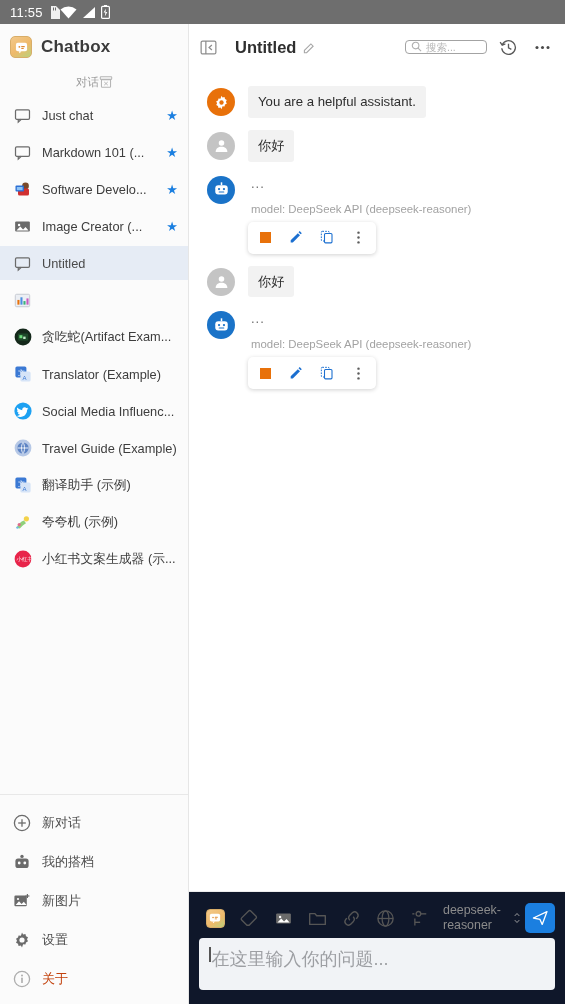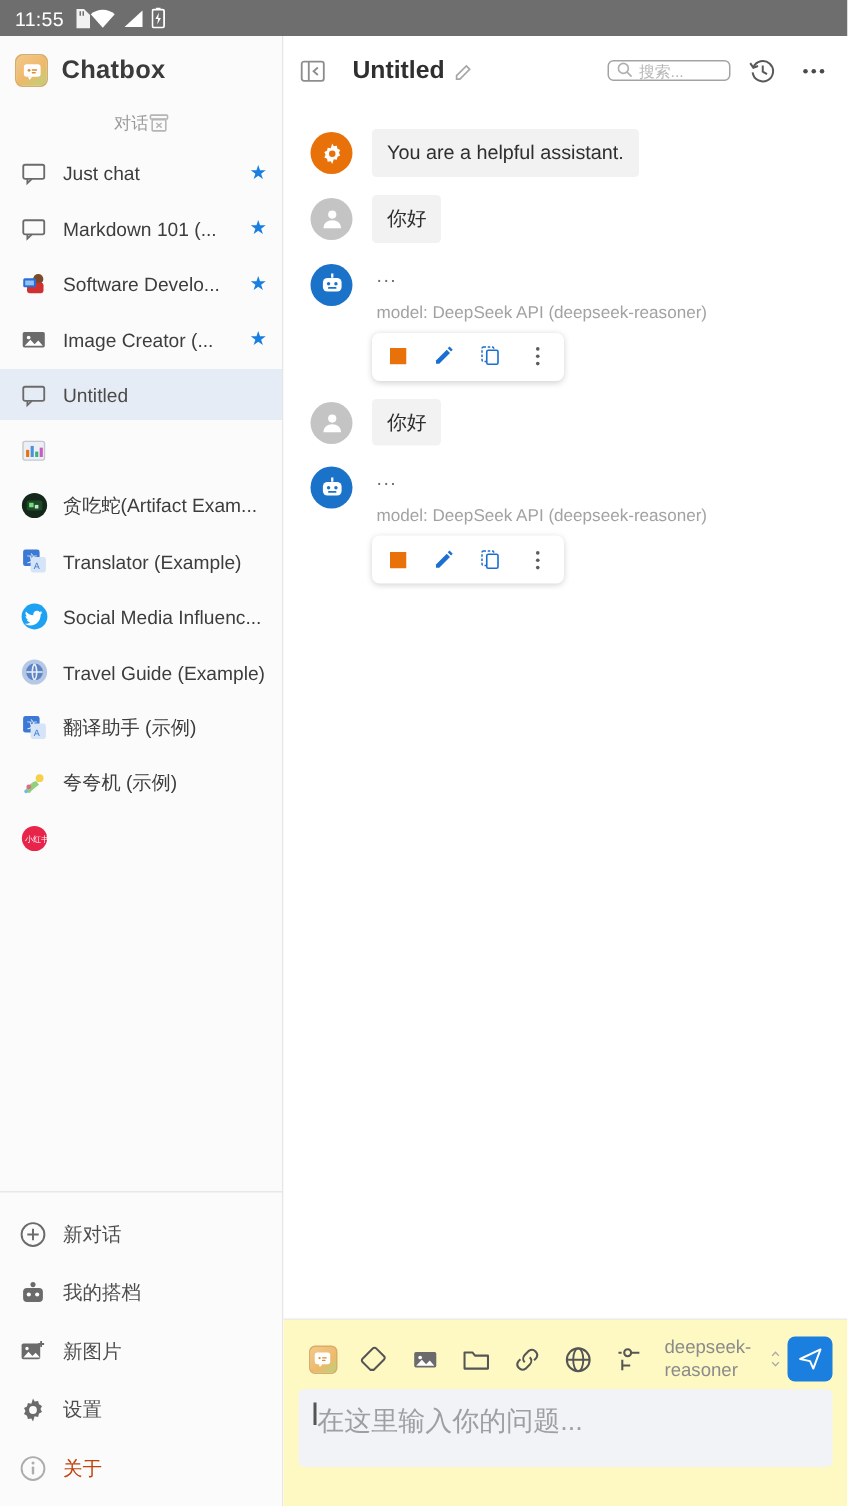--- a/index.html
+++ b/index.html
@@ -102,21 +102,21 @@
   .dots { font-size: 13px; color: #6e6e6e; letter-spacing: 1px; padding: 2px 0 0 3px; }
   .modelline { font-size: 11.4px; color: #a2a2a2; margin-top: 12px; padding-left: 3px; }
   .act-toolbar {
     margin-top: 7px; display: inline-flex; align-items: center; gap: 0;
     background: #ffffff; border-radius: 5px; padding: 4px 2px;
     box-shadow: 0 1px 4px rgba(0,0,0,.18);
   }
   .act-btn { width: 31px; height: 24px; display:flex; align-items:center; justify-content:center; }
 
   
-  .composer { flex: 0 0 auto; border-top: 1px solid #ececec; padding: 6px 10px 26px 10px; background:#fef9c3; }
+  .composer { flex: 0 0 auto; border-top: 1px solid #ececec; padding: 6px 10px 14px 10px; background:#0f172a; }
   .comp-tools { display: flex; align-items: center; gap: 2px; height: 40px; }
   .tool { width: 32px; height: 32px; display:flex; align-items:center; justify-content:center; flex:0 0 32px; }
   .model-sel {
     display: flex; align-items: center; gap: 4px; margin-left: 6px; flex: 1 1 auto; min-width: 0;
   }
   .model-name {
     font-size: 12.4px; color: #8b8b8b; line-height: 1.25; max-width: 74px;
     word-break: break-word;
   }
   .send-btn {
@@ -324,20 +324,21 @@
             </span>
             <span class="nm">夸夸机 (示例)</span>
           </div>
           <div class="citem">
             <span class="ic">
               <svg width="18" height="18" viewBox="0 0 18 18">
                 <circle cx="9" cy="9" r="8.4" fill="#e8244a"></circle>
                 <text x="2.6" y="11" font-size="5.4" fill="#fff" font-family="Liberation Sans, sans-serif">小红书</text>
               </svg>
             </span>
+            <span class="nm">小红书文案生成器 (示...</span>
           </div>
         </div>
 
       <div class="sidebar-foot" id="sidebar-foot">
           <div class="fitem">
             <span class="ic">
               <svg width="18" height="18" viewBox="0 0 18 18">
                 <circle cx="9" cy="9" r="7.6" fill="none" stroke="#6b6b6b" stroke-width="1.3"></circle>
                 <line x1="9" y1="5.2" x2="9" y2="12.8" stroke="#6b6b6b" stroke-width="1.3"></line>
                 <line x1="5.2" y1="9" x2="12.8" y2="9" stroke="#6b6b6b" stroke-width="1.3"></line>

